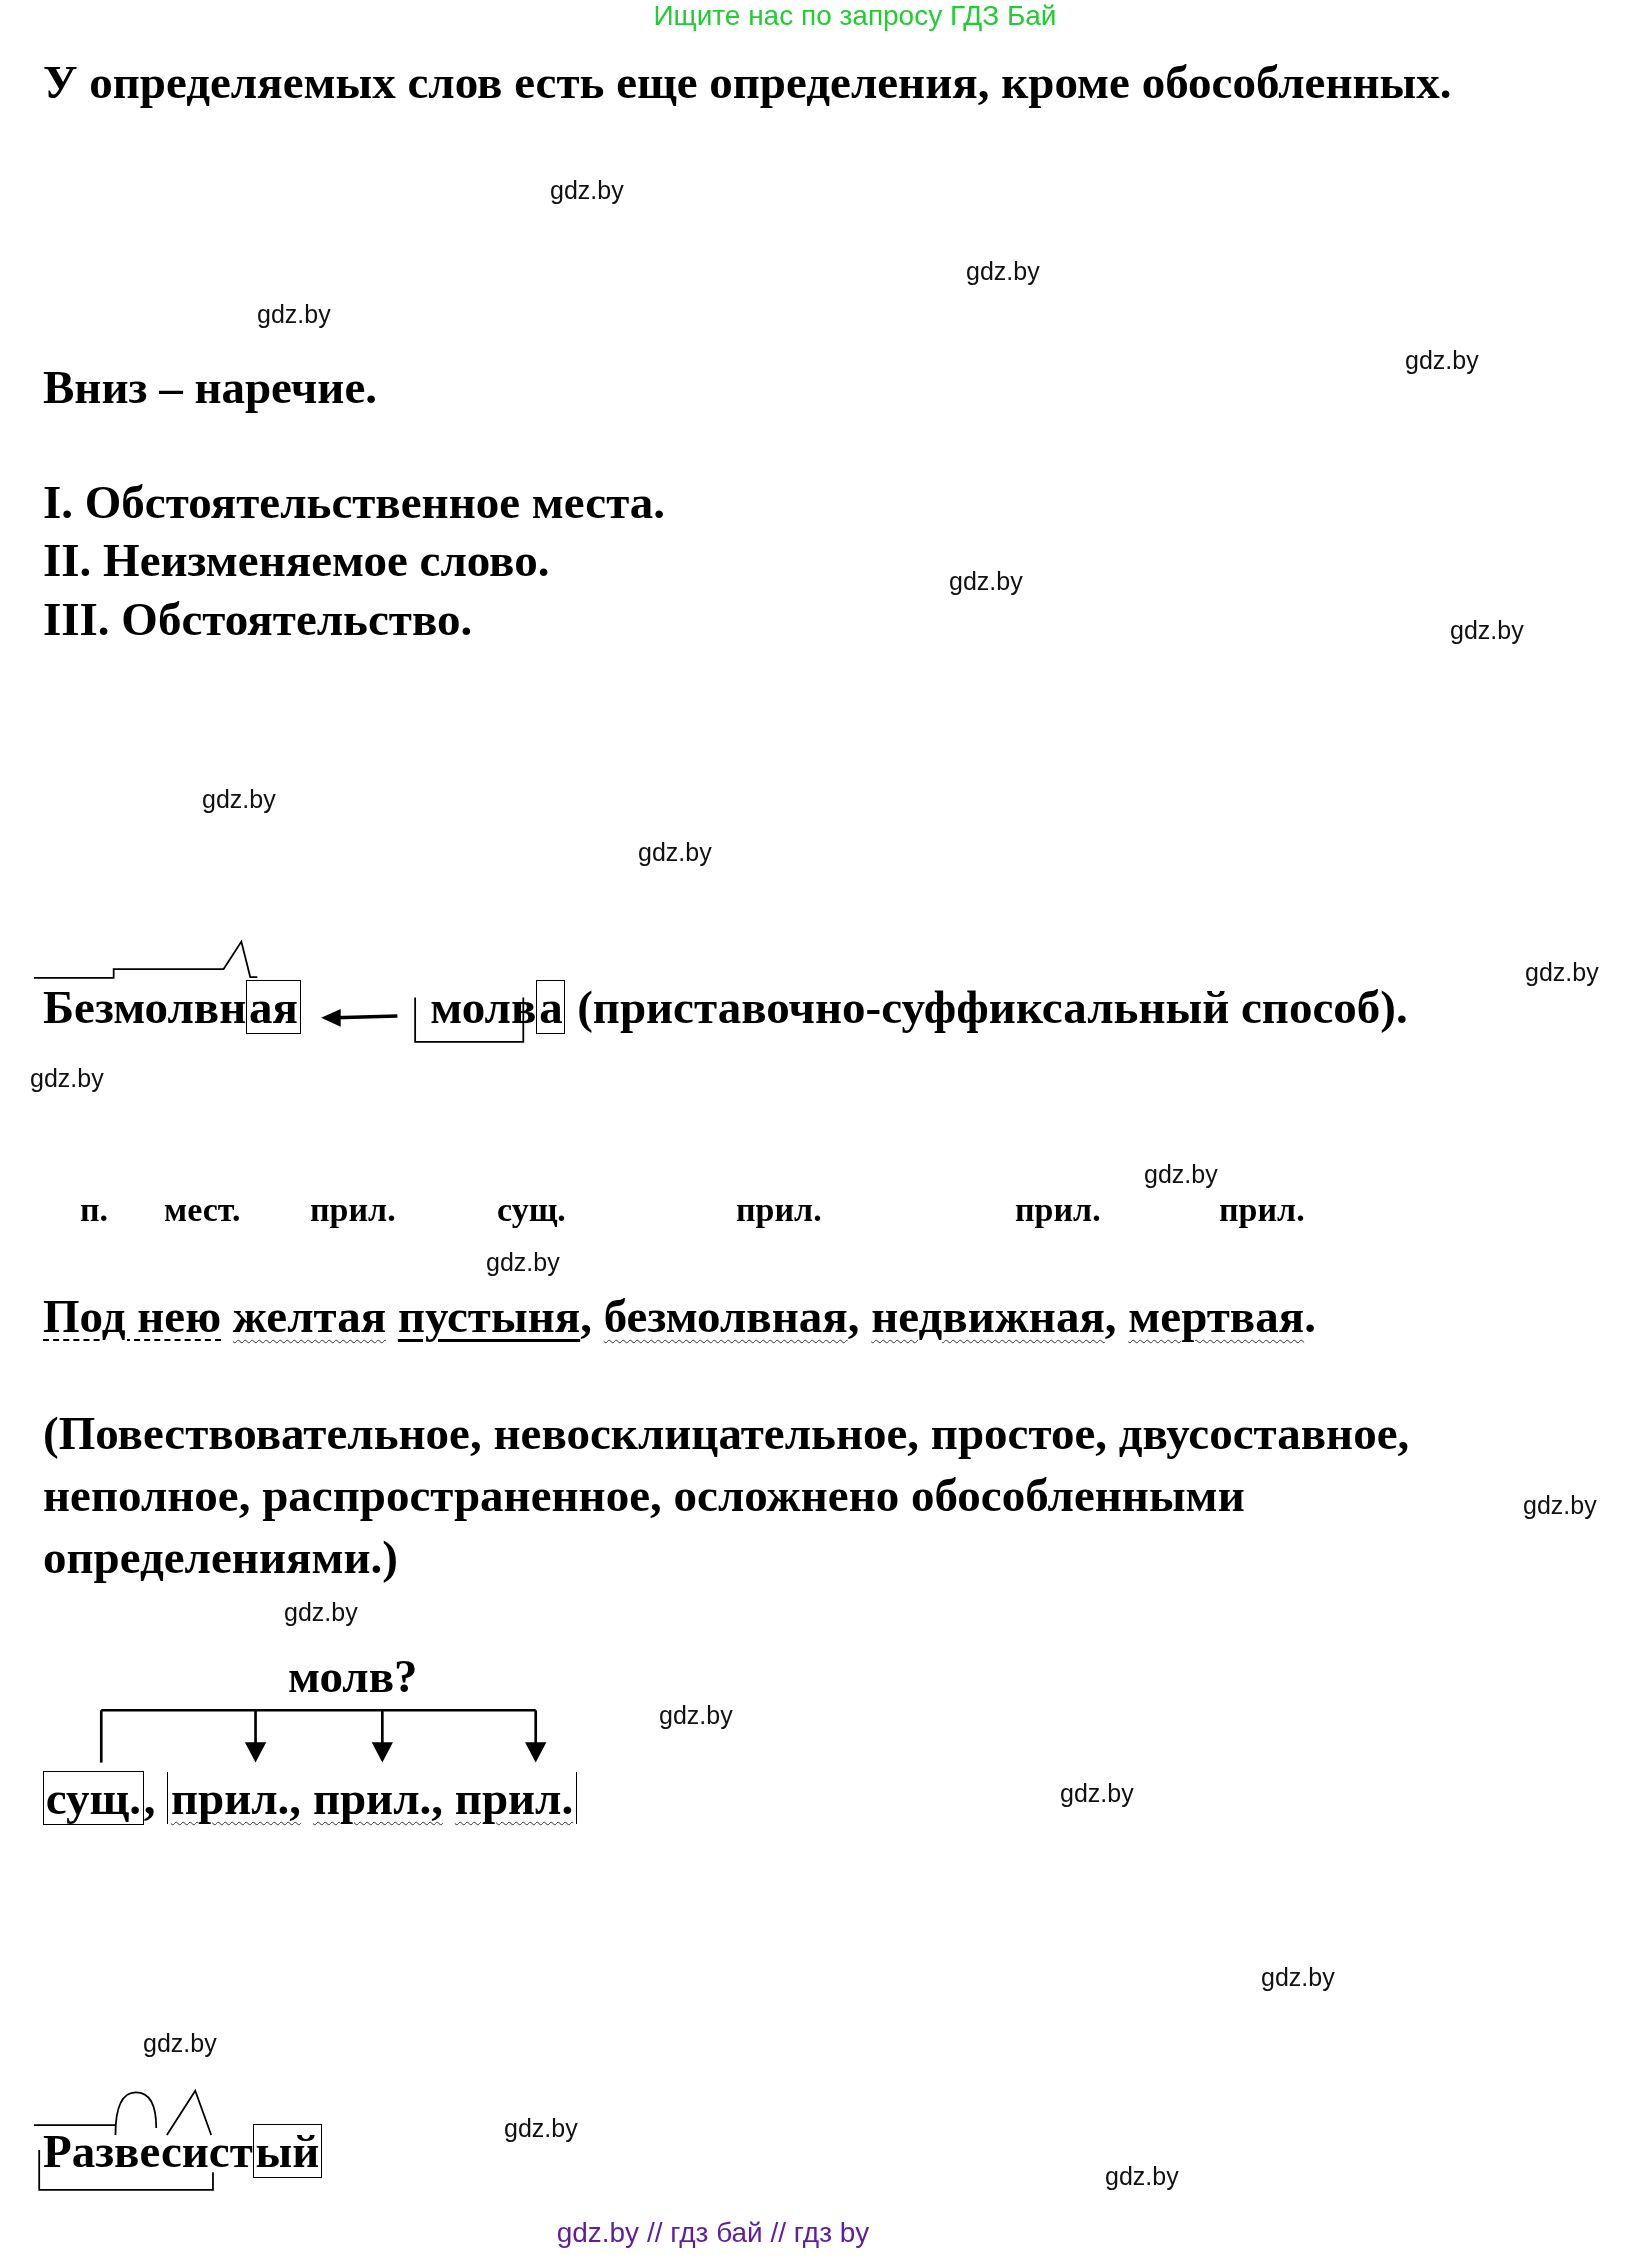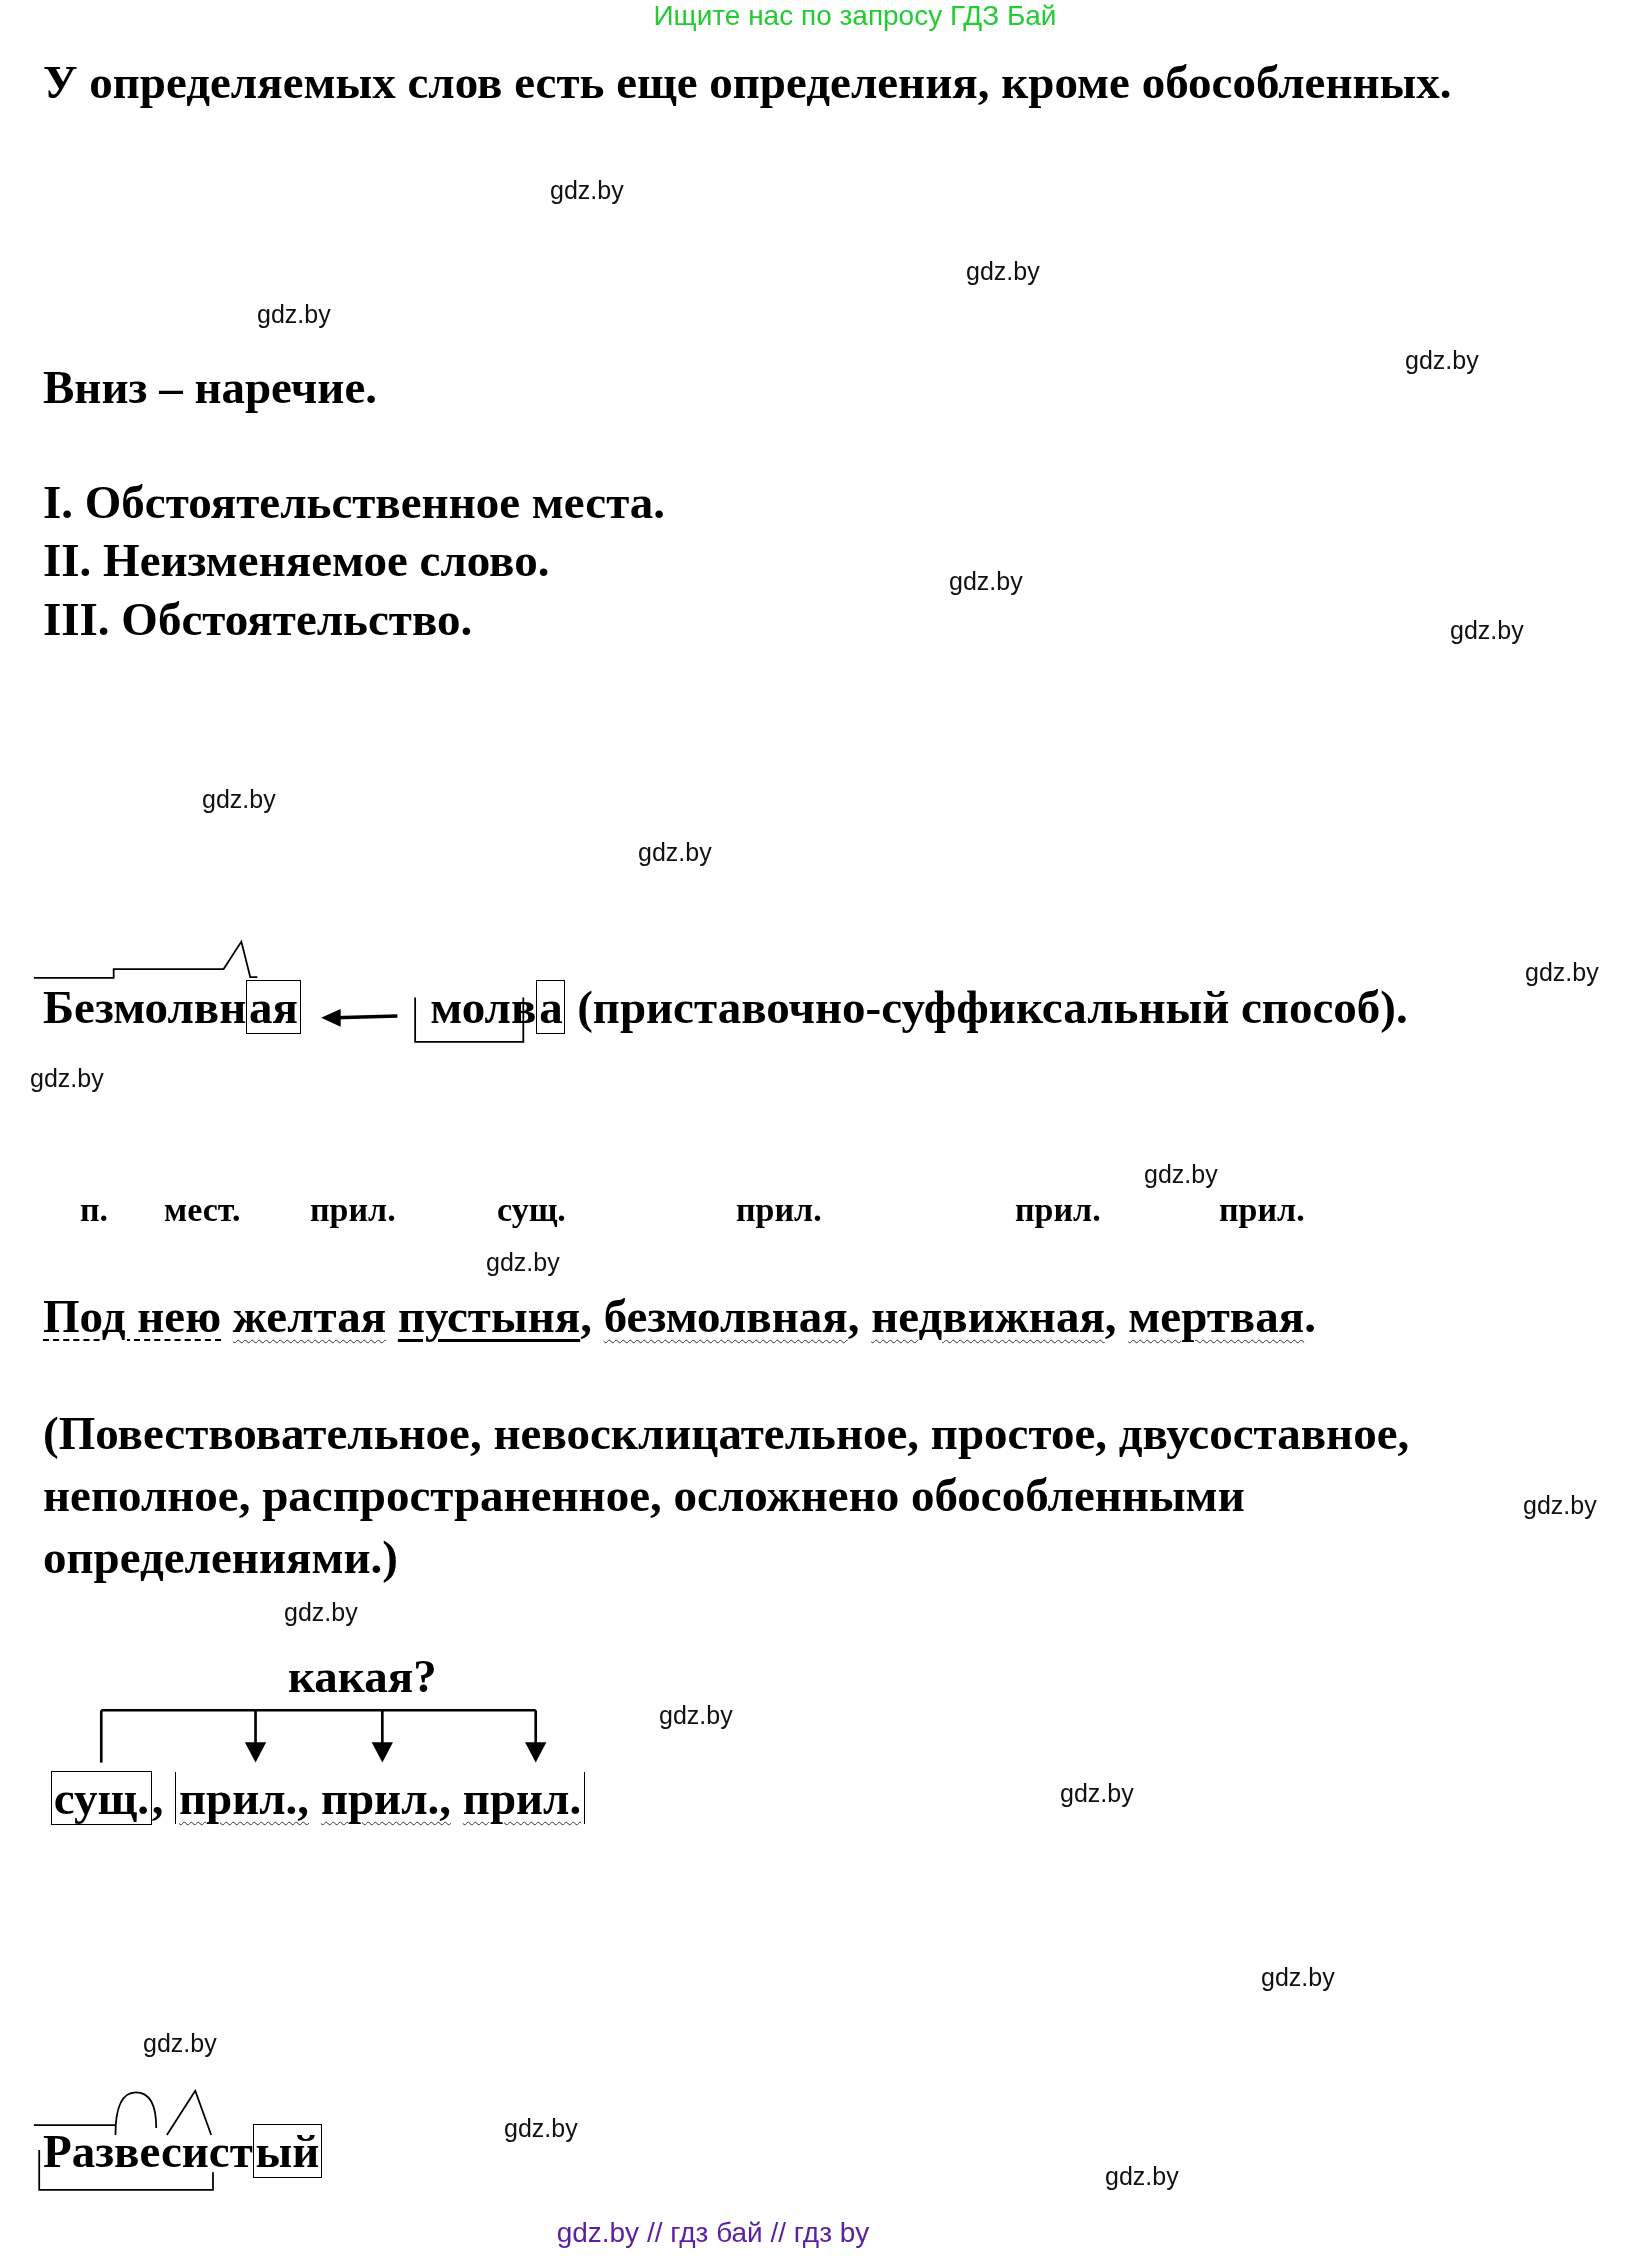--- a/index.html
+++ b/index.html
@@ -56,32 +56,32 @@
 <div class="abs serif mid" style="left:1219px; top:1193px;">прил.</div>
 
 <div class="abs serif big" style="left:43px; top:1293px;">
   <span class="dashed">Под нею</span><span> </span><span class="wavy">желтая</span><span> </span><span class="solid">пустыня</span><span>, </span><span class="wavy">безмолвная</span><span>, </span><span class="wavy">недвижная</span><span>, </span><span class="wavy">мертвая</span><span>.</span>
 </div>
 
 <div class="abs serif big" style="left:43px; top:1410px;">(Повествовательное, невосклицательное, простое, двусоставное,</div>
 <div class="abs serif big" style="left:43px; top:1472px;">неполное, распространенное, осложнено обособленными</div>
 <div class="abs serif big" style="left:43px; top:1534px;">определениями.)</div>
 
-<div class="abs serif big" style="left:288px; top:1653px;">какая?</div>
+<div class="abs serif big" style="left:288px; top:1653px;">молв?</div>
 <svg class="ov" style="left:0; top:0;" width="1630" height="2260" viewBox="0 0 1838 2549">
   <line x1="114" y1="1929" x2="604" y2="1929" stroke="#000" stroke-width="3"></line>
   <line x1="114" y1="1929" x2="114" y2="1988" stroke="#000" stroke-width="3"></line>
   <line x1="288" y1="1929" x2="288" y2="1968" stroke="#000" stroke-width="3"></line>
   <polygon points="276,1965 300,1965 288,1988" fill="#000"></polygon>
   <line x1="431" y1="1929" x2="431" y2="1968" stroke="#000" stroke-width="3"></line>
   <polygon points="419,1965 443,1965 431,1988" fill="#000"></polygon>
   <line x1="604" y1="1929" x2="604" y2="1968" stroke="#000" stroke-width="3"></line>
   <polygon points="592,1965 616,1965 604,1988" fill="#000"></polygon>
 </svg>
-<div class="abs serif big" style="left:51px; top:1775px;text-align:right;">
+<div class="abs serif big" style="left:43px; top:1775px;text-align:right;">
   <span class="boxed">сущ.</span><span>,</span>
   <span class="bar"><span class="wavy">прил.,</span> <span class="wavy">прил.,</span> <span class="wavy">прил.</span></span>
 </div>
 
 <svg class="ov" style="left:0; top:0;" width="1630" height="2260" viewBox="0 0 1838 2549">
   <line x1="38" y1="2397" x2="130" y2="2397" stroke="#000" stroke-width="2"></line>
   <path d="M130,2408 Q130,2360 153,2360 Q176,2360 176,2400" fill="none" stroke="#000" stroke-width="2"></path>
   <polyline points="188,2408 220,2358 238,2408" fill="none" stroke="#000" stroke-width="2"></polyline>
   <polyline points="44,2425 44,2470 240,2470 240,2450" fill="none" stroke="#000" stroke-width="2"></polyline>
 </svg>

